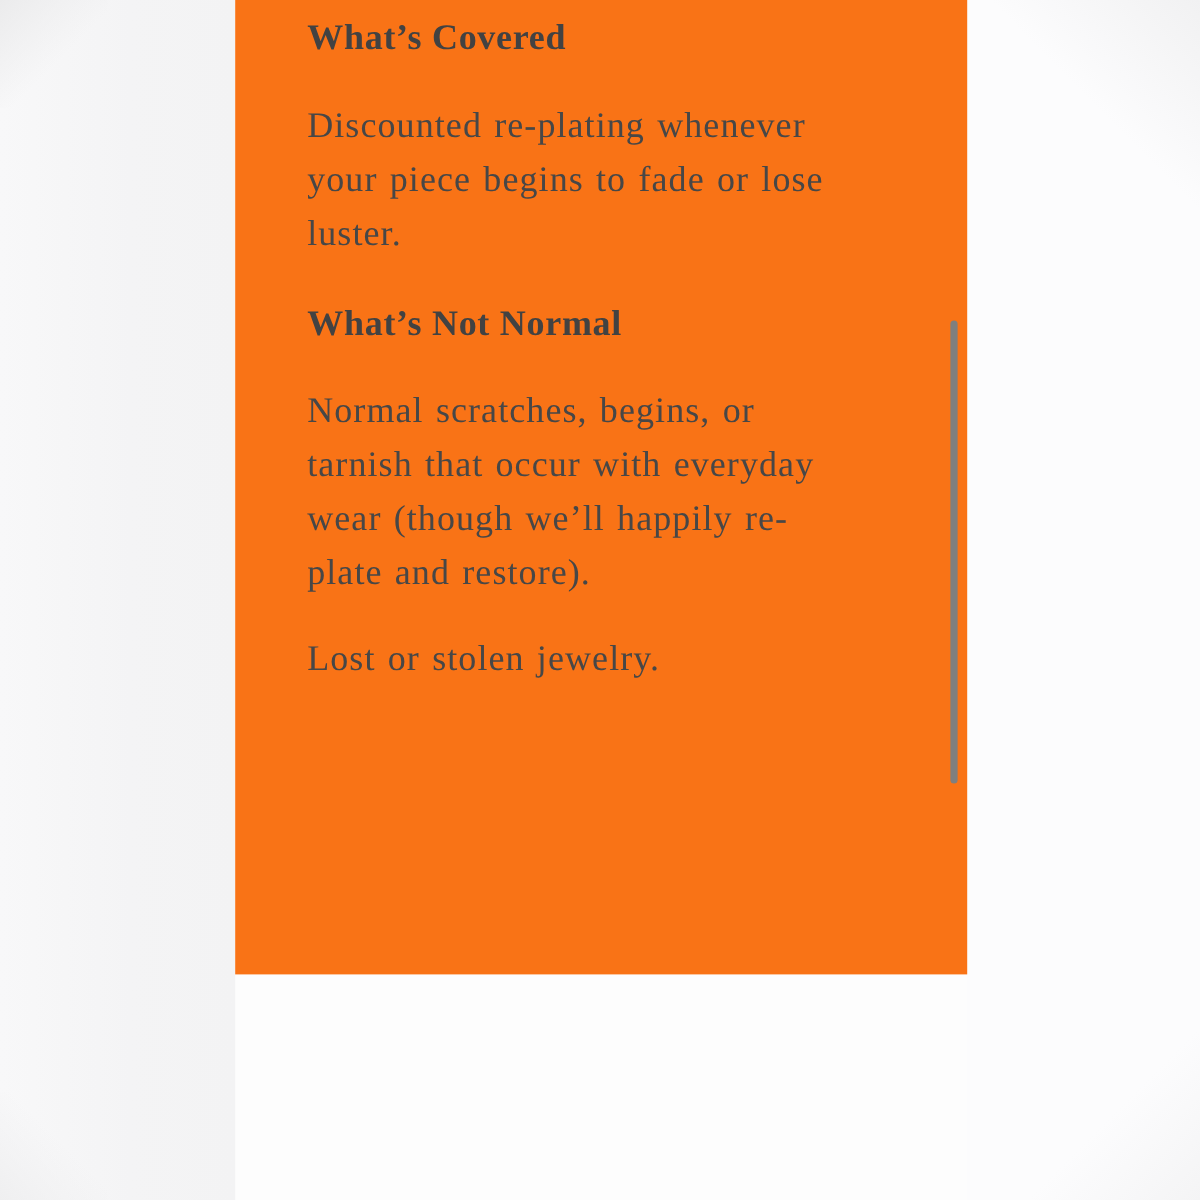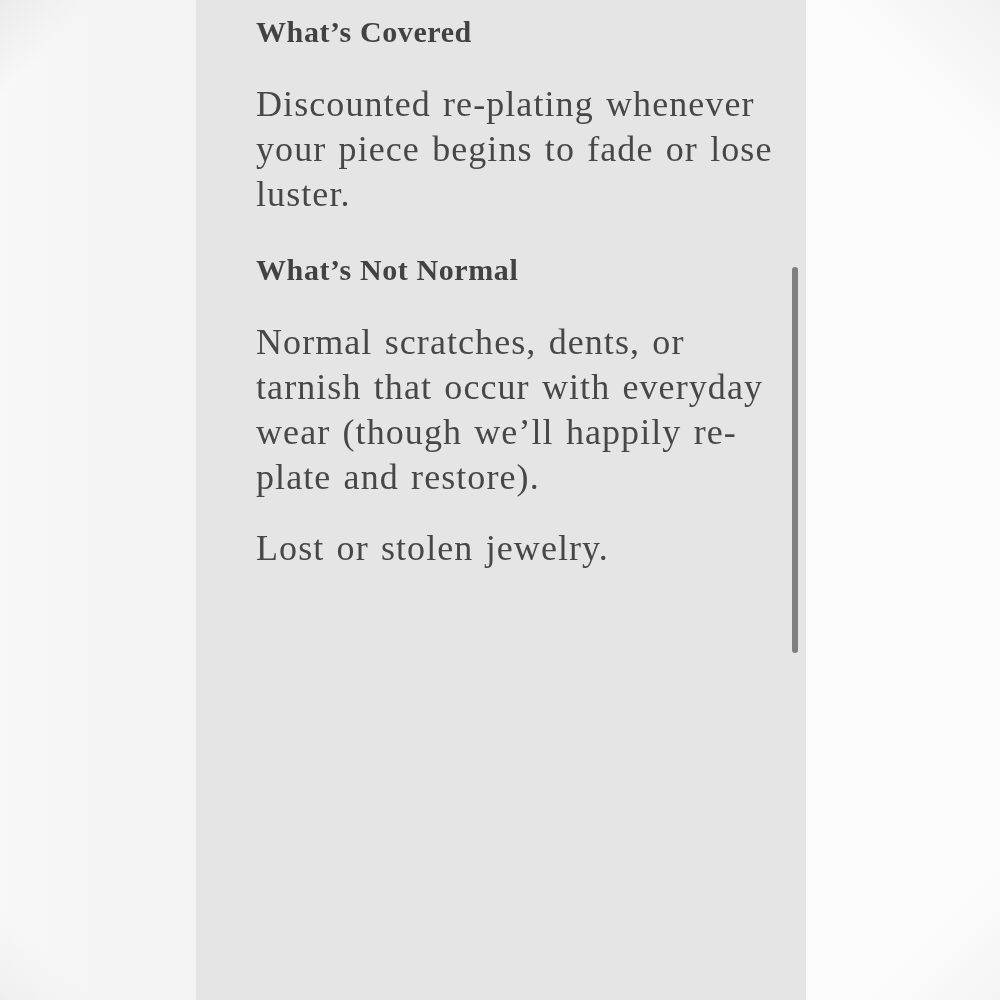--- a/index.html
+++ b/index.html
@@ -54,41 +54,41 @@
     position: absolute;
     right: 0; bottom: 0;
     width: 160px; height: 160px;
     background: linear-gradient(315deg, #f4f4f5 0%, rgba(252,252,253,0) 45%);
   }
 
   
   .page {
     position: absolute;
     left: 196px; top: 0;
-    width: 610px; height: 1000px;
-    background: #e5e5e5;
+    width: 610px; height: 812px;
+    background: #f97316;
     box-sizing: border-box;
     padding: 9px 0 0 60px;
   }
 
   .page h2 {
     margin: 30px 0 28px 0;
     font-size: 30px;
     line-height: 45px;
     font-weight: 700;
     letter-spacing: 0.02em;
     color: var(--heading-color, #424242);
   }
   .page h2:first-child {
     margin-top: 0;
   }
   .page p {
     margin: 0 0 26px 0;
     width: 545px;
-    font-size: 36px;
+    font-size: 30px;
     line-height: 45px;
     letter-spacing: 0.03em;
     word-spacing: 0.06em;
     white-space: pre-line;
     color: var(--text-color, #474747);
   }
 
   
   .scroll-thumb {
     position: absolute;
@@ -109,21 +109,21 @@
 <div class="page">
   <h2>What’s Covered</h2>
 
   <p>Discounted re-plating whenever
 your piece begins to fade or lose
 luster.</p>
 
 
   <h2>What’s Not Normal</h2>
 
-  <p>Normal scratches, dents, or
+  <p>Normal scratches, begins, or
 tarnish that occur with everyday
 wear (though we’ll happily re-
 plate and restore).</p>
 
   <p>Lost or stolen jewelry.</p>
 
 </div>
 
 <div class="scroll-thumb"></div>
 

